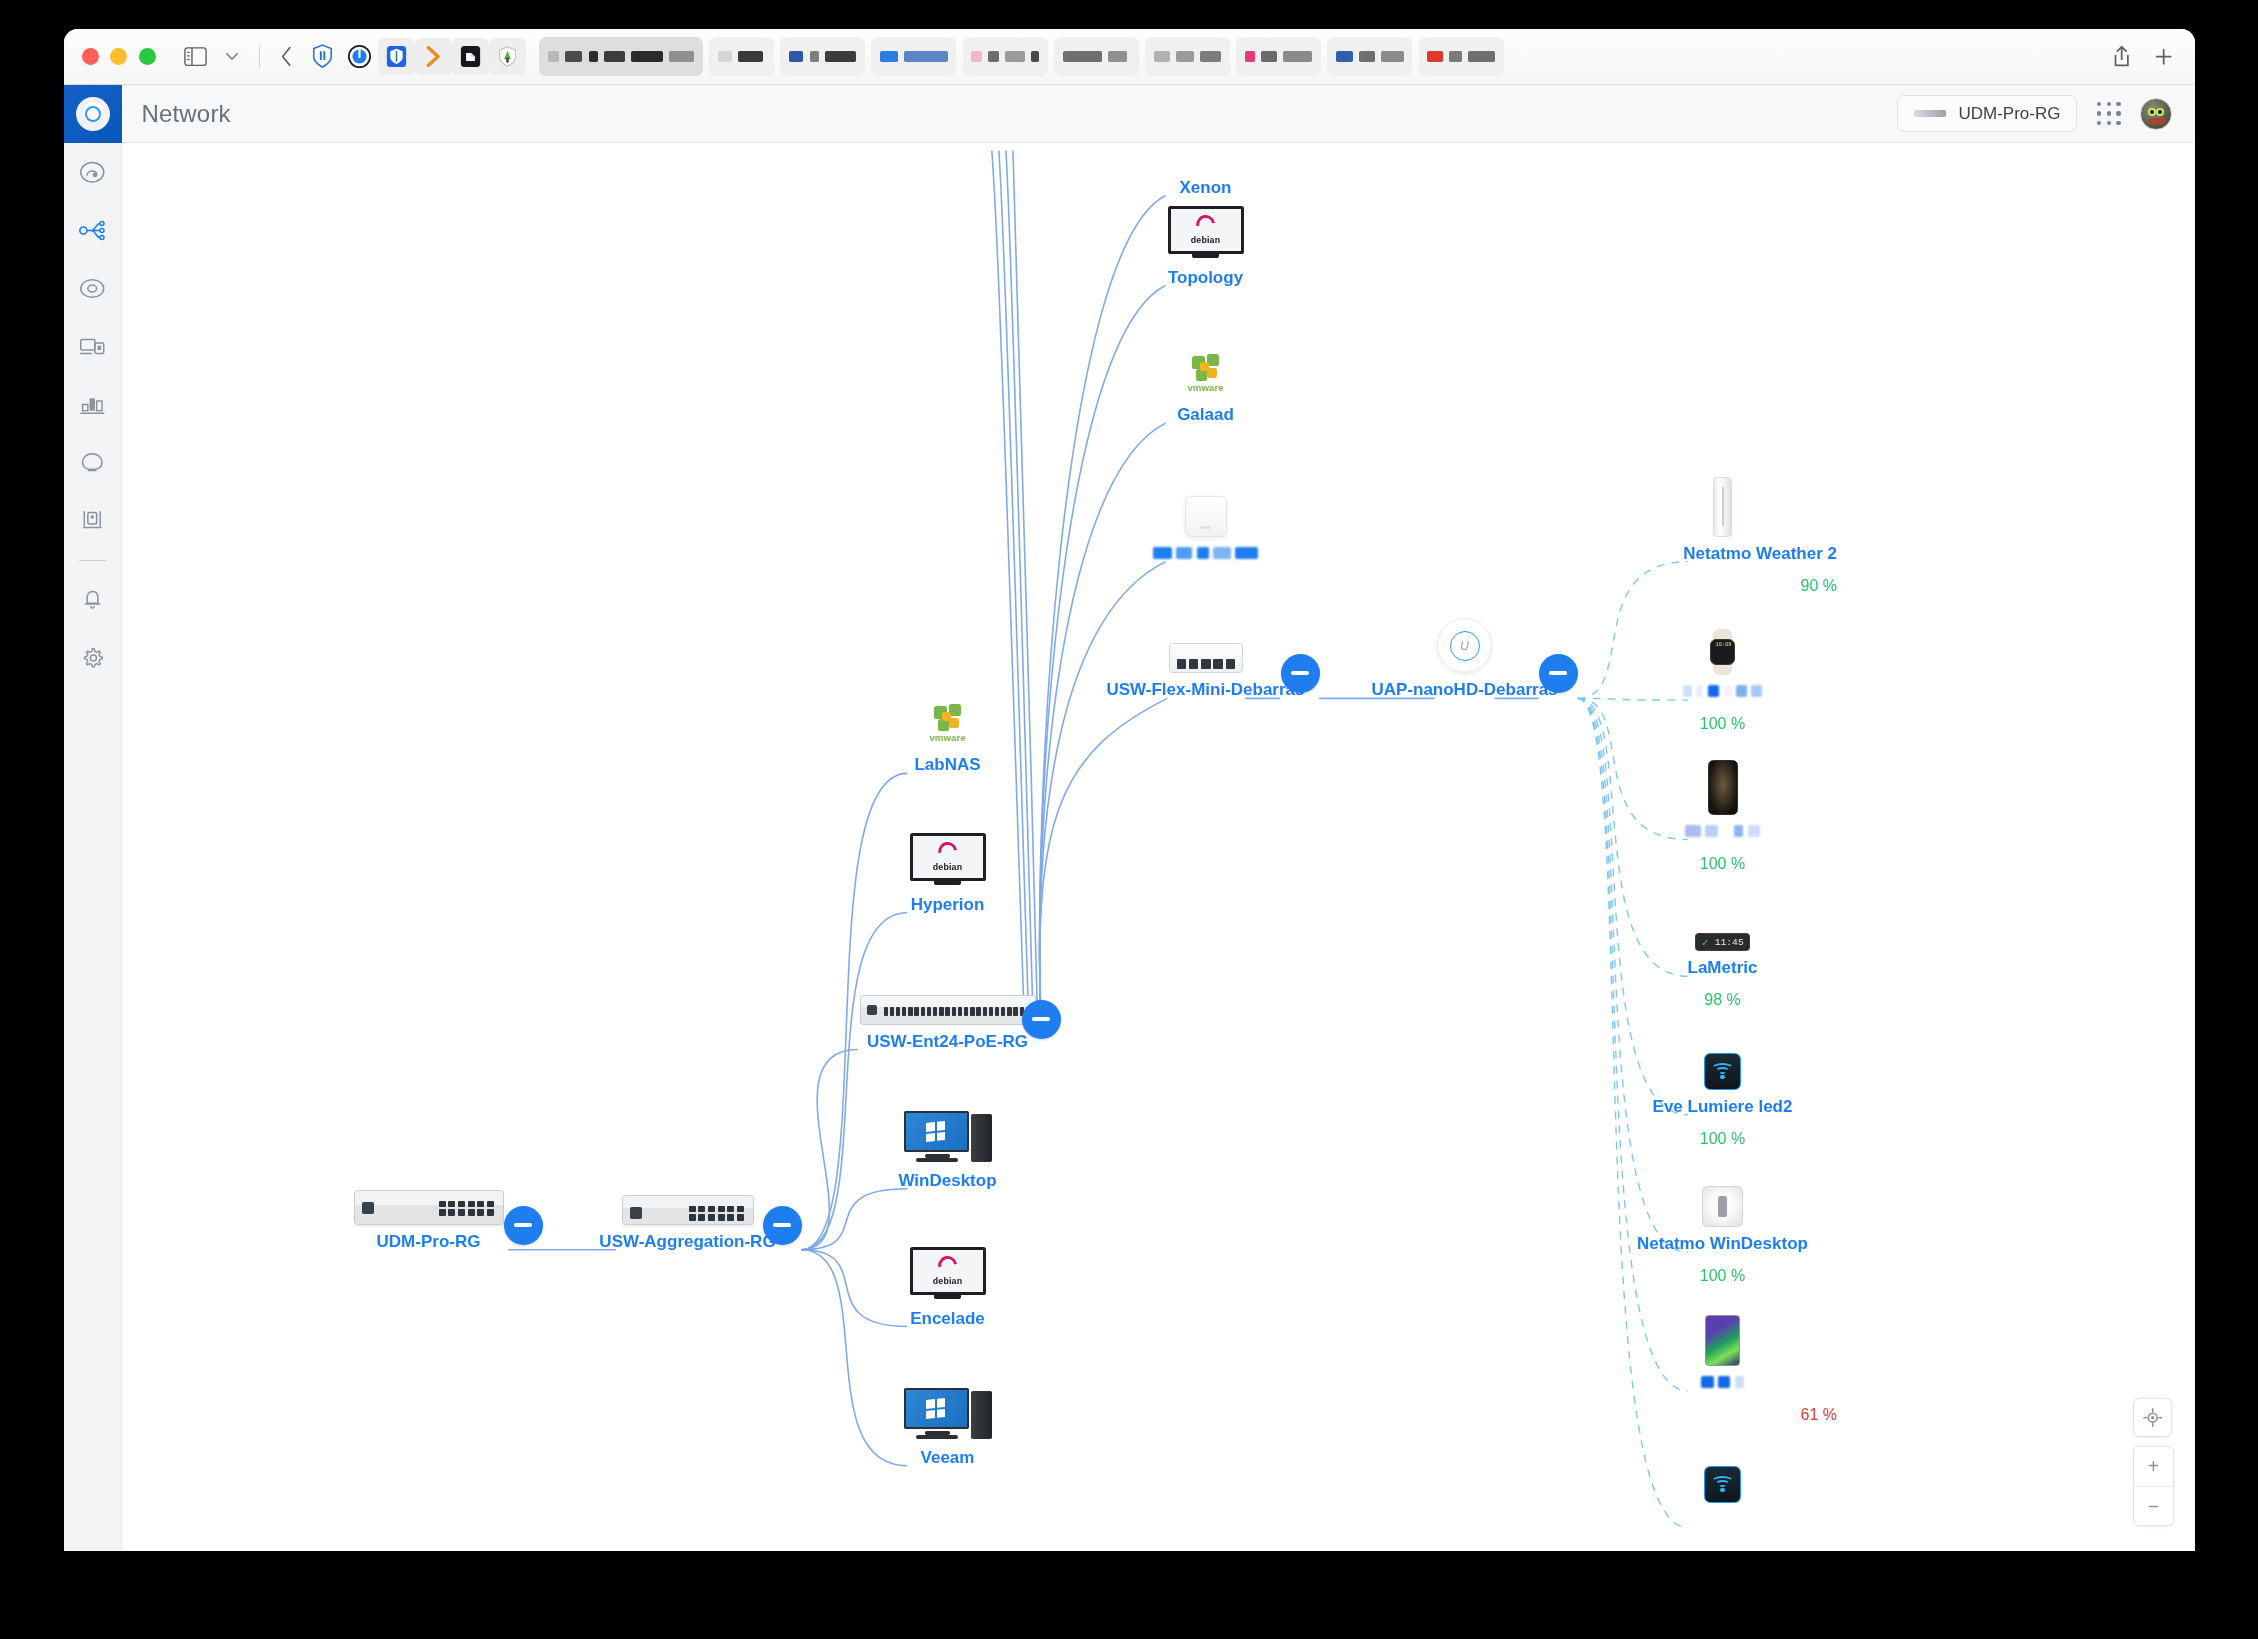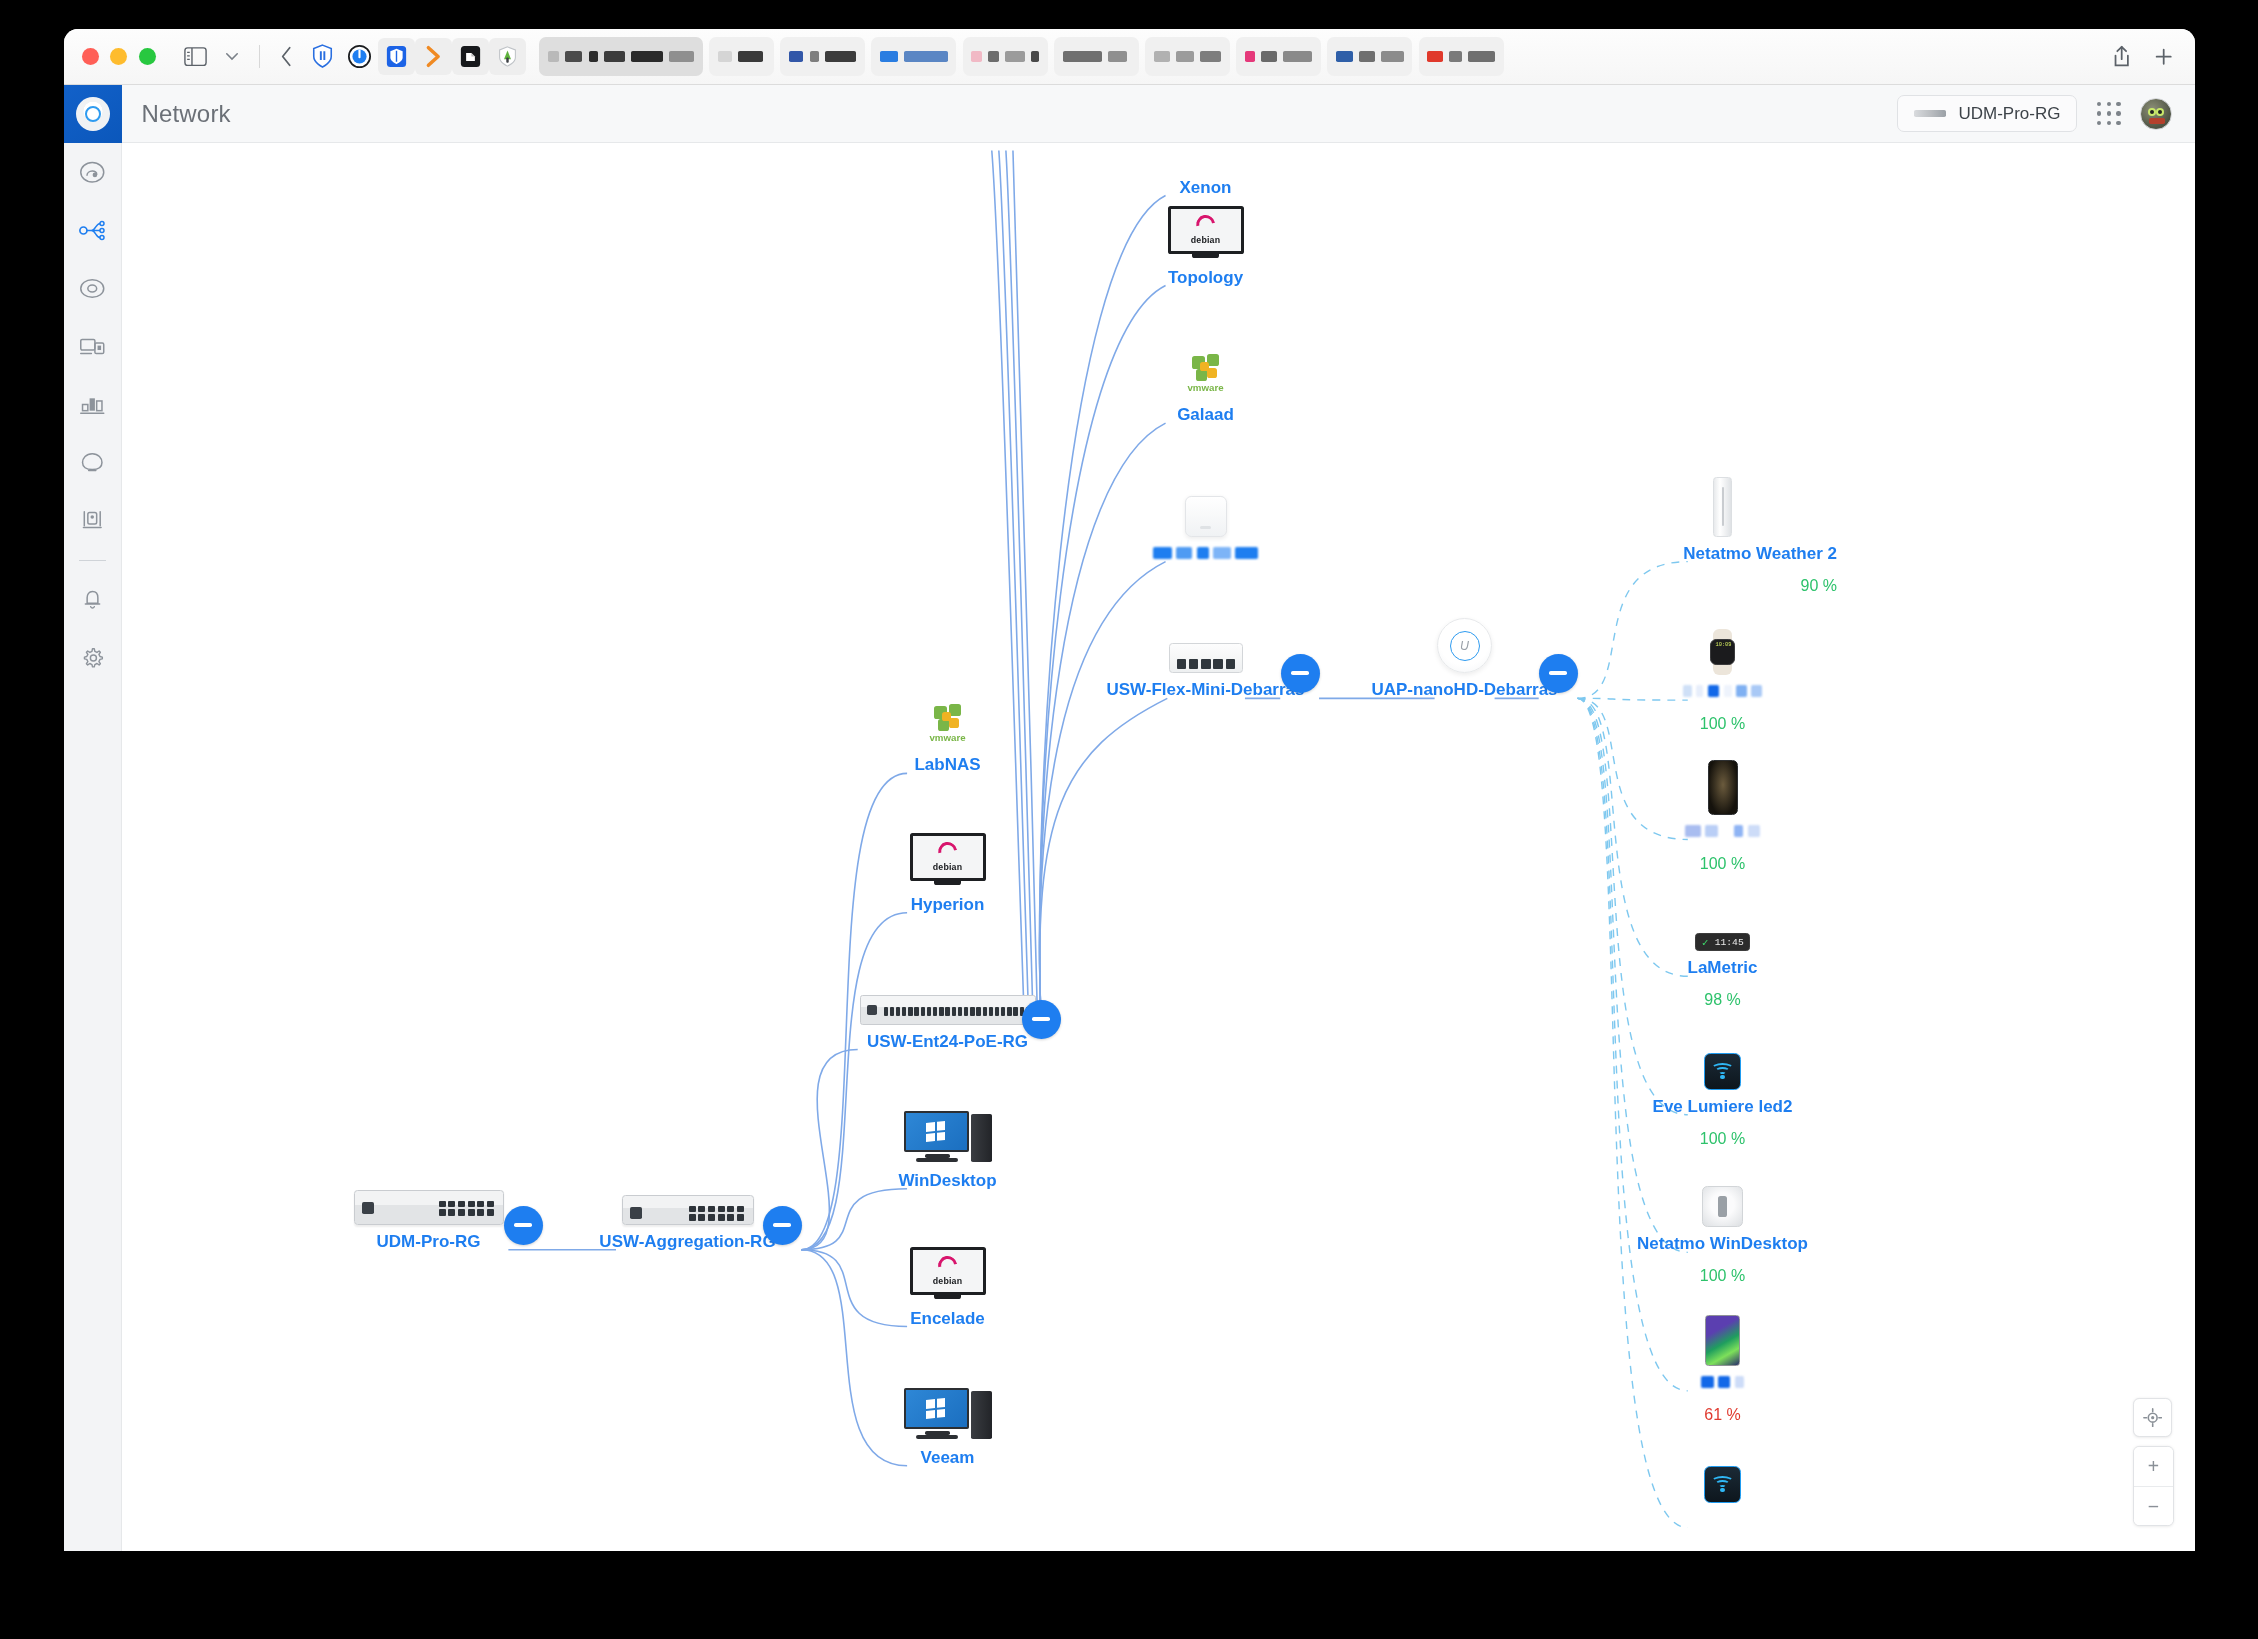--- a/index.html
+++ b/index.html
@@ -147,21 +147,21 @@
   }
 
   
   .canvas { position: relative; flex: 1; background: #fff; overflow: hidden; }
   .canvas svg.links { position: absolute; inset: 0; width: 100%; height: 100%; pointer-events: none; }
 
   .node { position: absolute; text-align: center; width: 229px; margin-left: -115px; }
   .node .art { height: 69px; display: flex; align-items: flex-end; justify-content: center; }
   .node .label { font-size: 17px; font-weight: 700; color: #1e7ef0; margin-top: 7px; white-space: nowrap; }
   .node .pct { font-size: 16px; font-weight: 400; color: #2dc26b; margin-top: 13px; }
-  .node .pct.warn { color: #e03a2f; }
+  .node .pct.warn { color: #e03a2f; text-align: right; }
 
   
   .redacted { display: inline-flex; gap: 4.4px; align-items: center; justify-content: center; filter: blur(1.1px); }
   .redacted i { display: block; height: 12.4px; border-radius: 1.8px; }
 
   
   .pill {
     position: absolute;
     width: 39px; height: 39px; border-radius: 50%;
     background: #1e7ef0;

